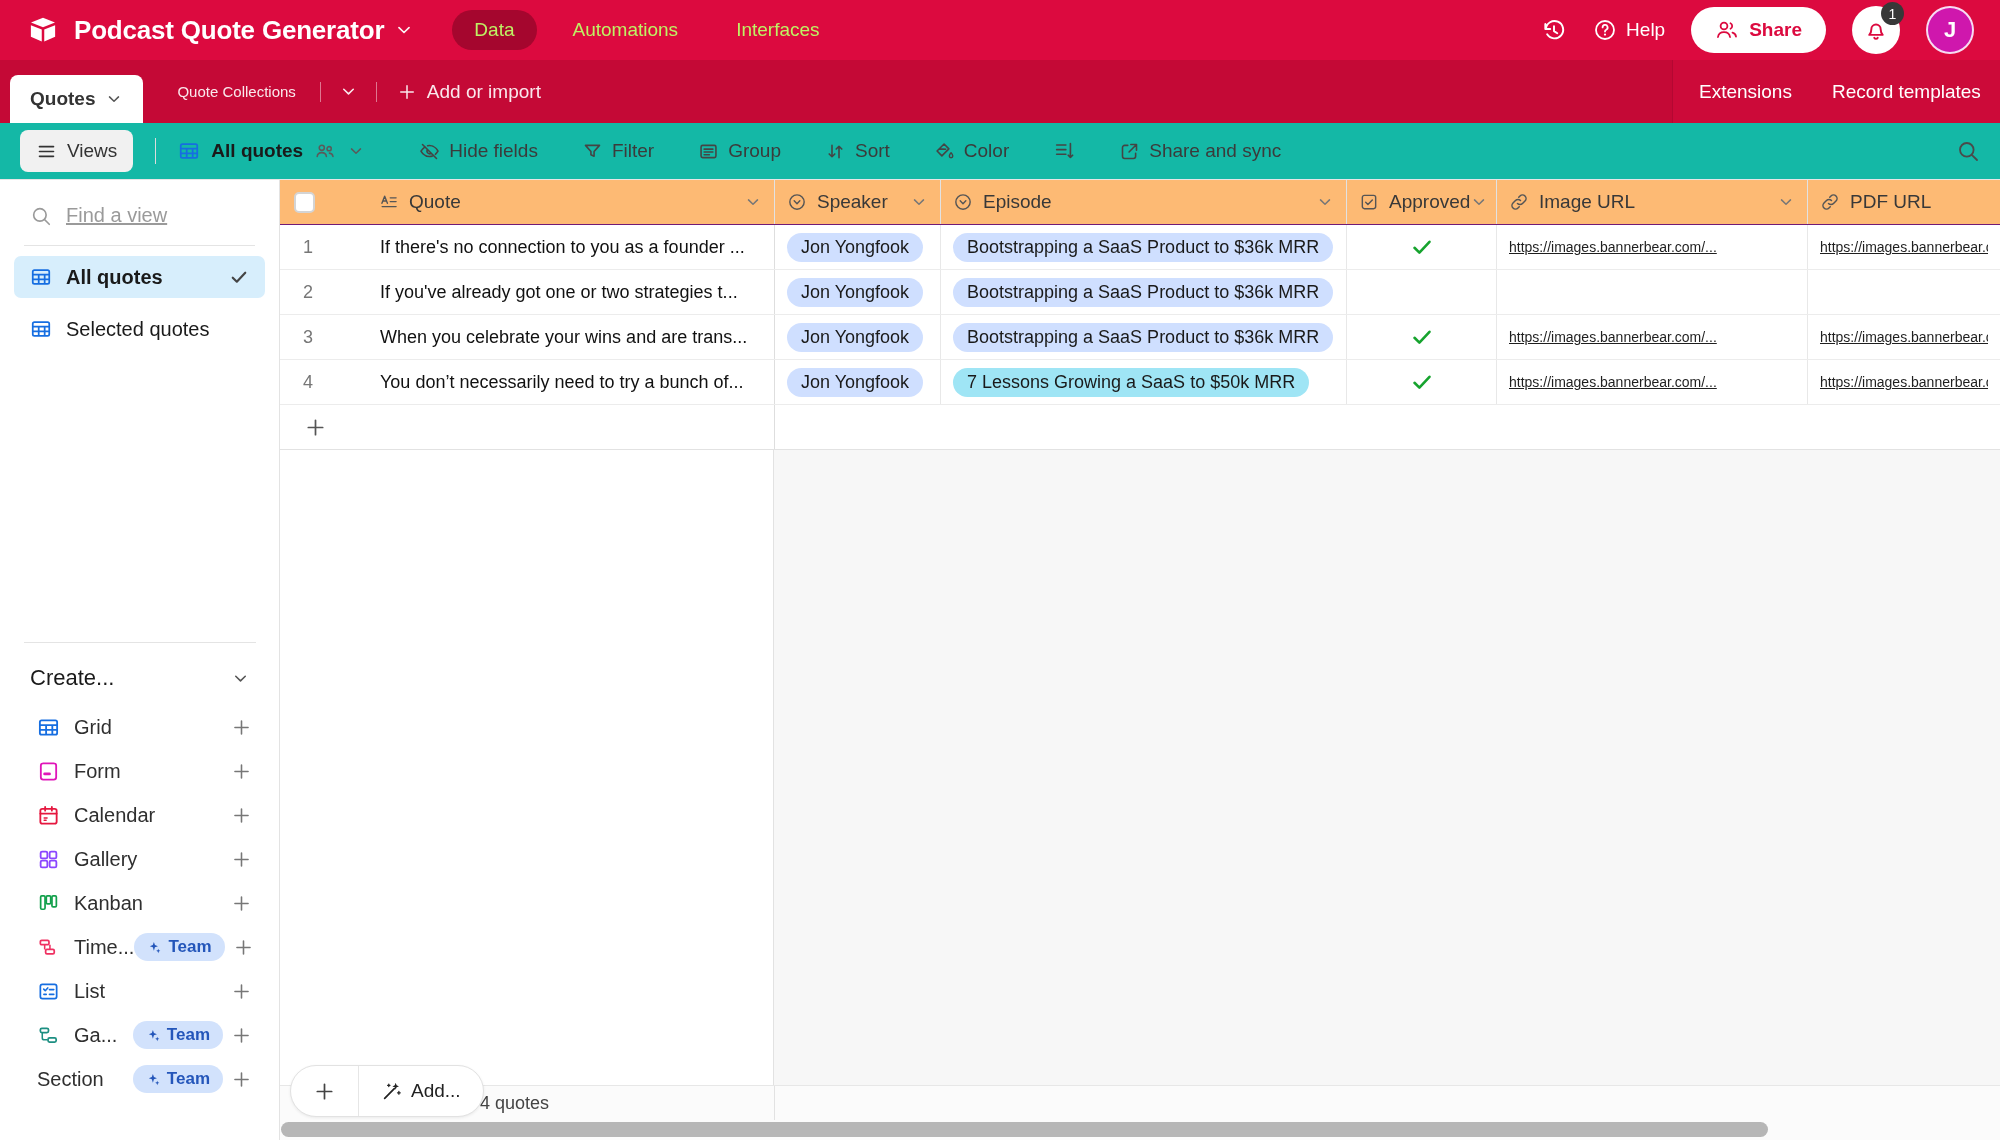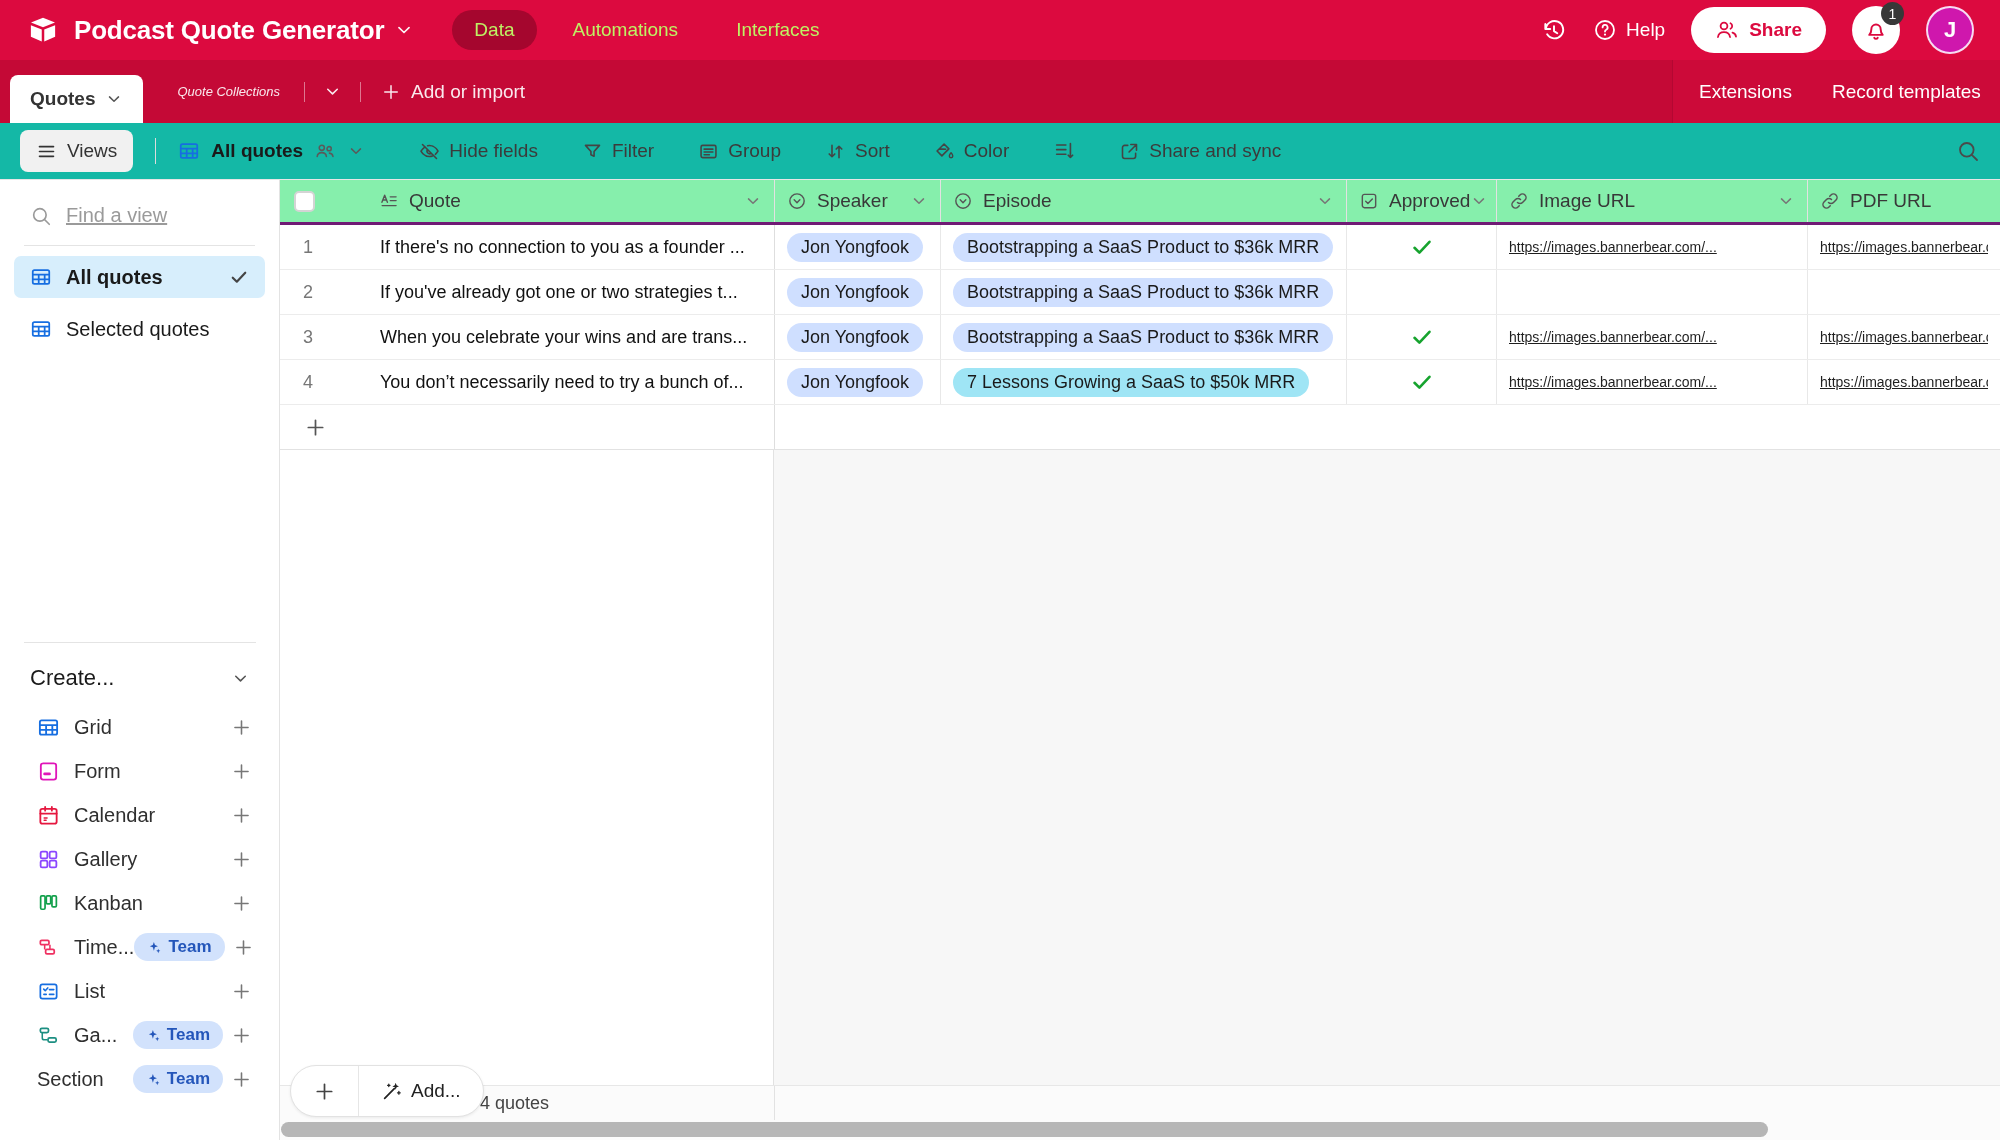--- a/index.html
+++ b/index.html
@@ -28,21 +28,21 @@
   .avatar { width:48px; height:48px; border-radius:50%; color:#fff; font-size:22px; font-weight:bold;
             display:flex; align-items:center; justify-content:center; border:2px solid rgba(255,255,255,.85); }
 
   
   .tabbar { position:absolute; left:0; top:60px; width:2000px; height:63px; background:#c40936;
             display:flex; align-items:flex-end; color:#fff; }
   .tab-left { display:flex; align-items:center; height:63px; padding-left:10px; flex:1; }
   .tab-active { height:48px; align-self:flex-end; background:#fff; color:#333; border-radius:8px 8px 0 0;
                 display:flex; align-items:center; gap:10px; padding:0 20px; font-size:19px; font-weight:bold; }
   .tab-active .ic { color:#555; }
-  .tab-plain { font-size:13px; color:#ffffffe8; margin-left:20px; padding:0 14px;font-style:italic; }
+  .tab-plain { font-size:15px; color:#ffffffe8; margin-left:20px; padding:0 14px; }
   .vdiv { width:1px; height:20px; background:rgba(255,255,255,.45); margin:0 10px; }
   .tab-chev { width:19px; height:19px; color:#ffffffe8; margin:0 8px; }
   .addimport { display:flex; align-items:center; gap:10px; font-size:19px; color:#ffffffe8; margin-left:10px; }
   .tab-right { width:328px; height:63px; background:#cc0a39; display:flex; align-items:center;
                padding:0 26px; gap:16px; border-left:1px solid rgba(0,0,0,.12); }
   .tab-right .lbl { font-size:19px; color:#fff; white-space:nowrap; }
   .tab-right .vdiv { margin:0 4px; }
 
   
   .toolbar { position:absolute; left:0; top:123px; width:2000px; height:57px; background:#14b8a6;
@@ -79,21 +79,21 @@
   .sitem .sic { width:23px; height:23px; margin-right:14px; }
   .sitem .plus { color:#777; margin-left:auto; }
   .sitem .plus.after { margin-left:8px; }
   .teambadge { margin-left:auto; display:flex; align-items:center; gap:6px; height:27px; padding:14px 13px;
                border-radius:14px; font-size:17px; font-weight:bold; color:#2456ba; }
   .teambadge .ic { width:15px; height:15px; }
 
   
   .gridarea { position:absolute; left:280px; top:180px; right:0; bottom:0; background:#fff; }
   .gr { display:grid; grid-template-columns:495px 166px 406px 150px 311px minmax(0,1fr); }
-  .thead { height:45px; background:#86efac; border-bottom:3px solid #701a75; }
+  .thead { height:45px; background:#fdba74; border-bottom:1px solid #701a75; }
   .th { display:flex; align-items:center; padding:0 12px; border-right:1px solid #e2e2e2;
         font-size:19px; color:#383838; position:relative; }
   .th:last-child { border-right:none; }
   .th .fic { width:20px; height:20px; color:#555; margin-right:10px; }
   .th .hchev { width:18px; height:18px; color:#777; margin-left:auto; }
   .th-quote { padding-left:14px; }
   .th-quote .fic { margin-left:64px; }
   .hcheck { width:21px; height:21px; border:2px solid #d4d4d4; border-radius:5px; background:#fff; flex:none; }
   .trow { height:45px; border-bottom:1px solid #ececec; background:#fff; }
   .td { display:flex; align-items:center; padding:0 12px; border-right:1px solid #e8e8e8; overflow:hidden; }

